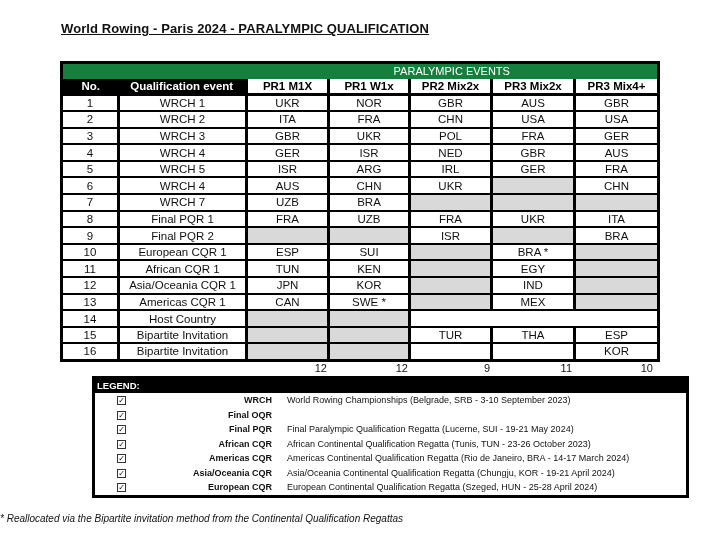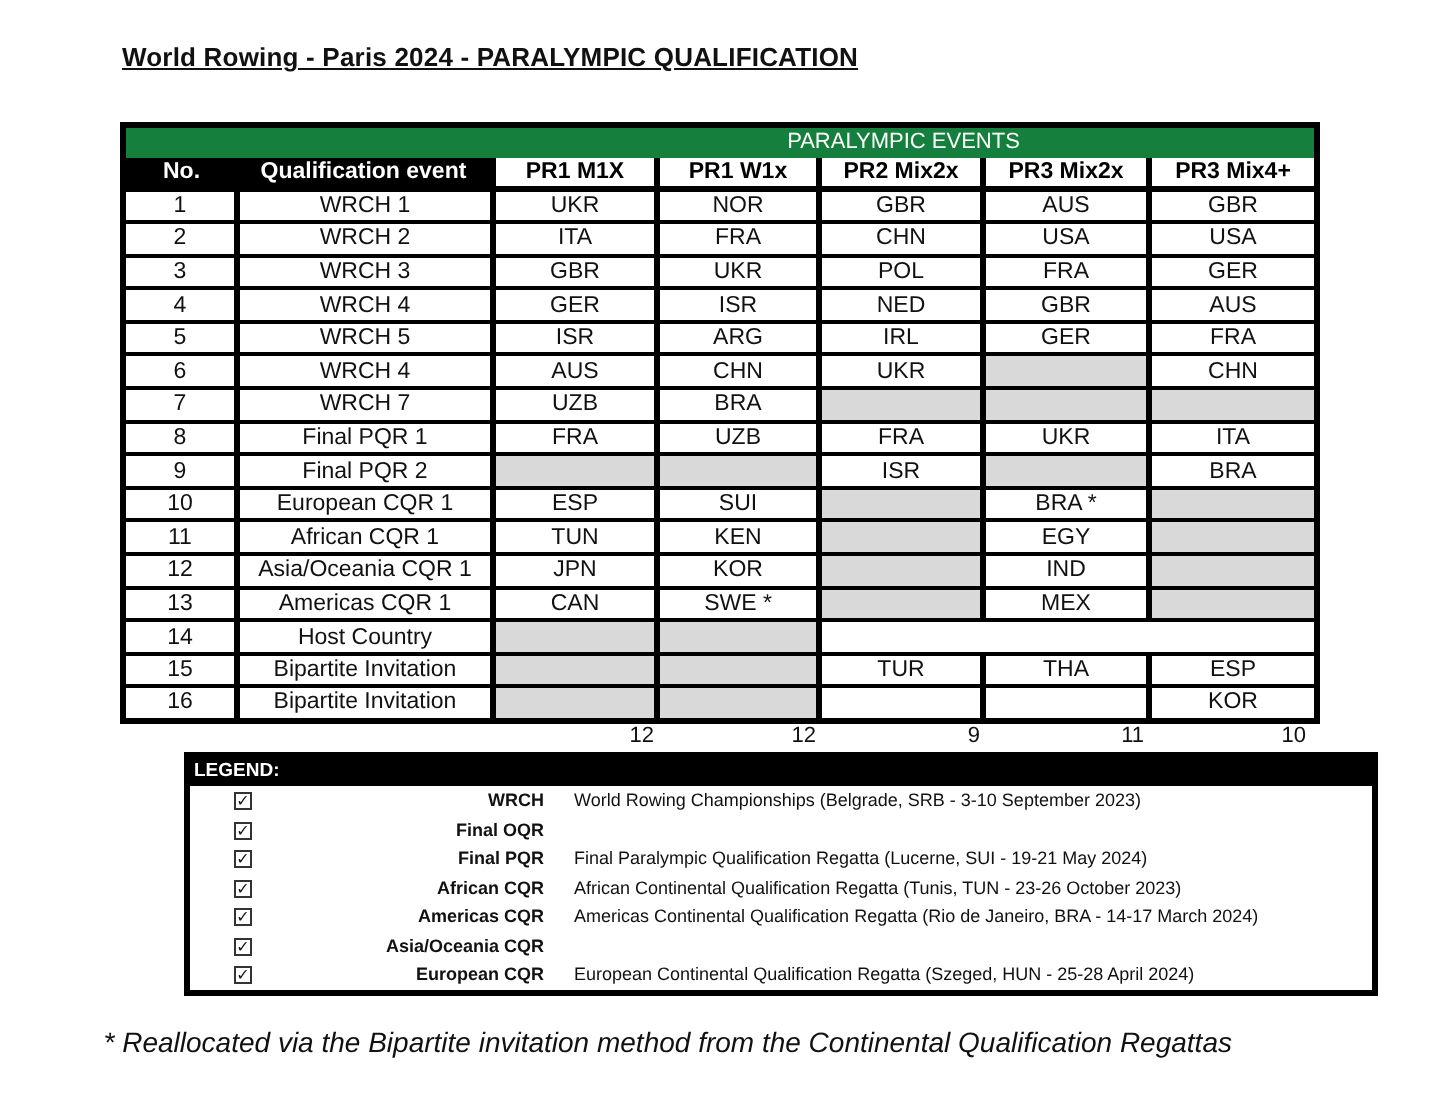--- a/index.html
+++ b/index.html
@@ -70,21 +70,21 @@
   }
   .legend-row .abbr {
     position: absolute; right: 414px; font-weight: bold; text-align: right;
   }
   .legend-row .desc {
     position: absolute; left: 192px; text-align: center;
   }
 
   .footnote {
     position: absolute; left: 0; width: 616px; top: 513px;
-    text-align: right; font-style: italic; font-size: 14px;
+    text-align: left; font-style: italic; font-size: 10px;
   }
 </style>
 </head>
 <body>
 
 <div class="title">World Rowing - Paris 2024 - PARALYMPIC QUALIFICATION</div>
 
 <table class="qtable">
   <colgroup>
     <col class="c-no">
@@ -287,20 +287,21 @@
         <span class="desc">African Continental Qualification Regatta (Tunis, TUN - 23-26 October 2023)</span>
       </div>
       <div class="legend-row">
         <span class="chk">✓</span>
         <span class="abbr">Americas CQR</span>
         <span class="desc">Americas Continental Qualification Regatta (Rio de Janeiro, BRA - 14-17 March 2024)</span>
       </div>
       <div class="legend-row">
         <span class="chk">✓</span>
         <span class="abbr">Asia/Oceania CQR</span>
+        <span class="desc">Asia/Oceania Continental Qualification Regatta (Chungju, KOR - 19-21 April 2024)</span>
       </div>
       <div class="legend-row">
         <span class="chk">✓</span>
         <span class="abbr">European CQR</span>
         <span class="desc">European Continental Qualification Regatta (Szeged, HUN - 25-28 April 2024)</span>
       </div>
     </div>
 </div>
 
 <div class="footnote">* Reallocated via the Bipartite invitation method from the Continental Qualification Regattas</div>

